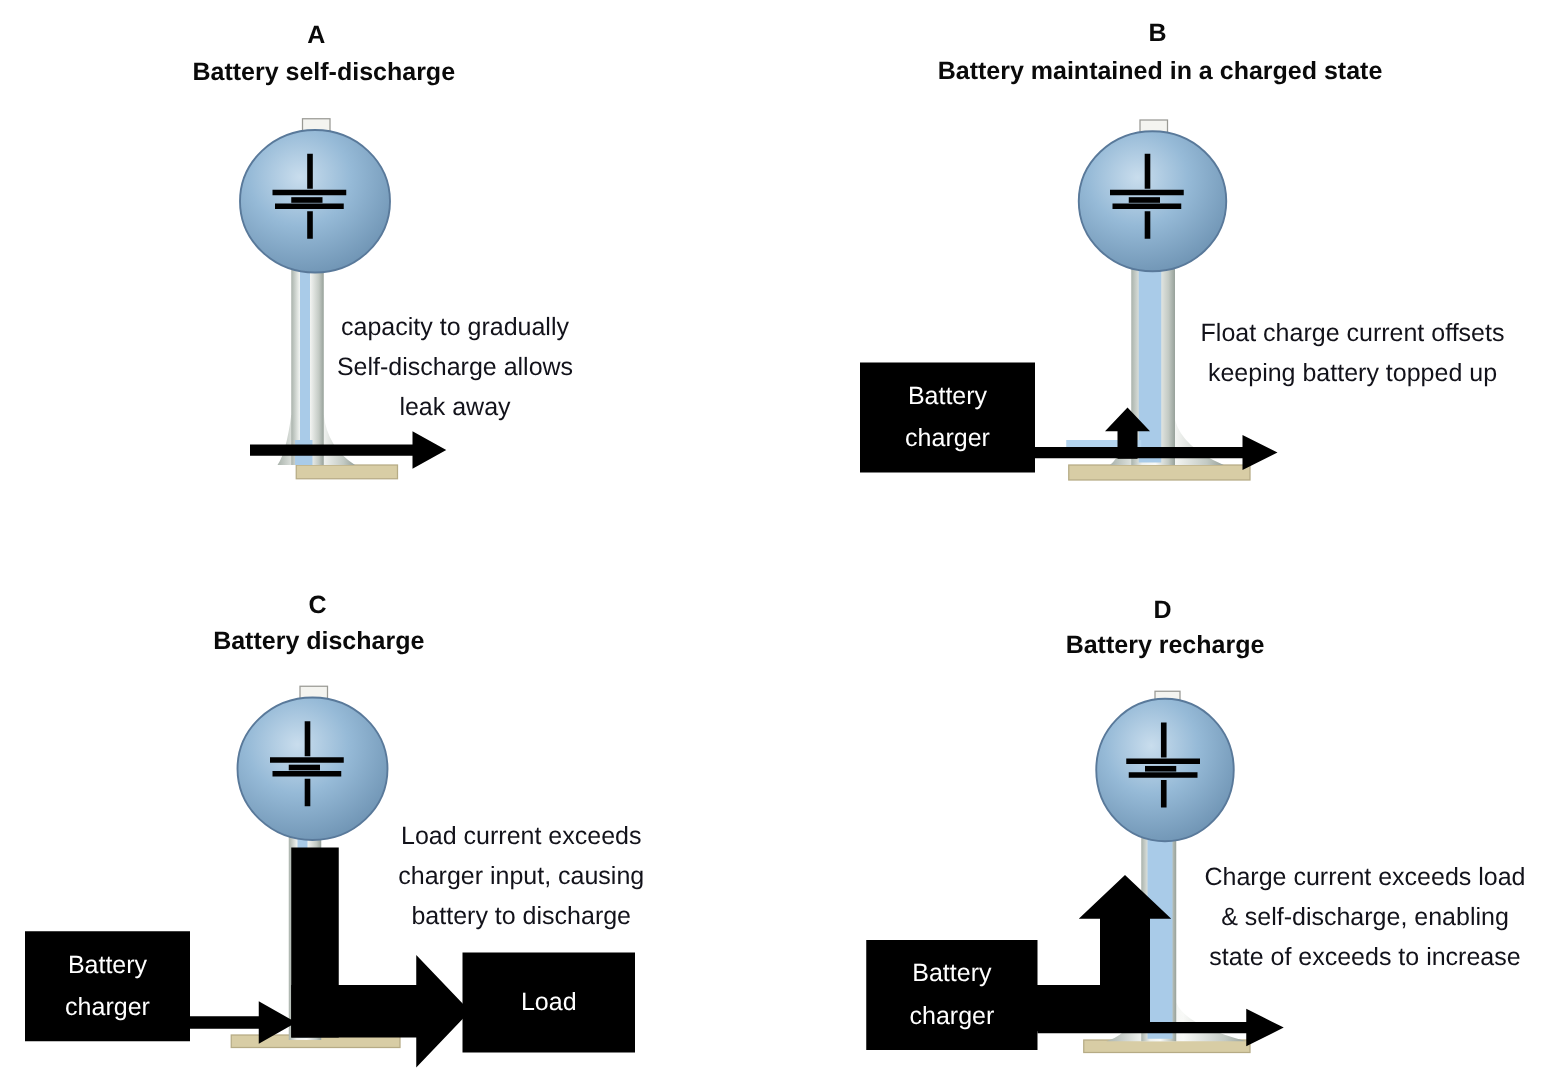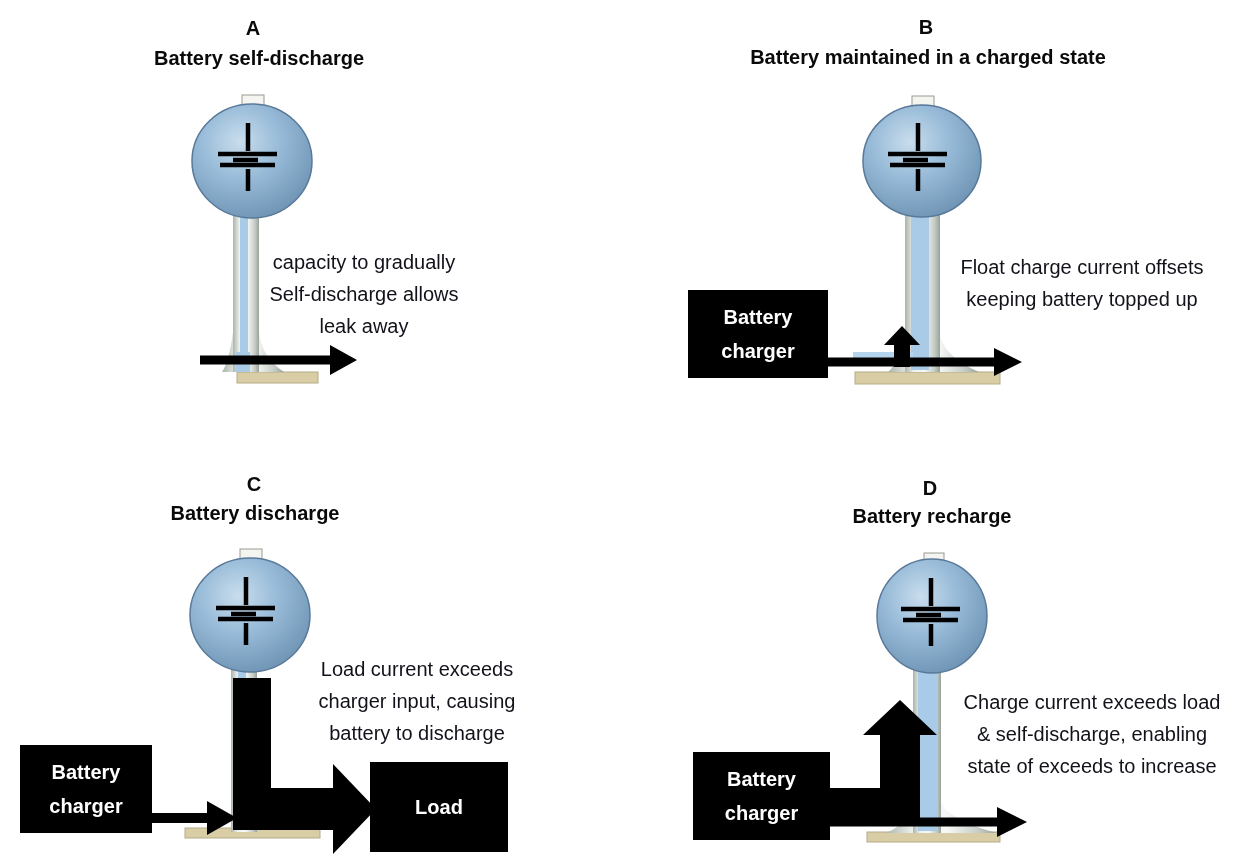--- a/index.html
+++ b/index.html
@@ -3,21 +3,21 @@
 <meta charset="utf-8">
 <style>
   html,body{margin:0;padding:0;background:#fff;}
   #fig{position:relative;width:1254px;height:863px;background:#fff;overflow:hidden;
        font-family:"Liberation Sans",sans-serif;color:#0d0d12;}
   #art{position:absolute;left:0;top:0;z-index:0;}
   .ttl{position:absolute;transform:translateX(-50%);font-weight:700;font-size:20px;
        line-height:26px;white-space:nowrap;z-index:2;color:#0a0a0a;}
   .cap{position:absolute;transform:translateX(-50%);font-size:20px;line-height:32px;
        text-align:center;white-space:nowrap;z-index:2;color:#12121a;}
-  .bbox{position:absolute;background:#000;color:#fff;font-weight:700;font-size:20px;
+  .bbox{position:absolute;background:#000;color:#fff;font-weight:400;font-size:20px;
         line-height:34px;display:flex;flex-direction:column;align-items:center;
         justify-content:center;text-align:center;z-index:1;}
 </style>
 </head>
 <body>
 
 <div id="fig">
 
   <svg id="art" width="1254" height="863" viewBox="0 0 1254 863">
     <defs>
@@ -139,21 +139,21 @@
   <div class="ttl" style="left:255px;top:500px">Battery discharge</div>
   <div class="cap" style="left:417px;top:653px">
     <div>Load current exceeds</div>
     <div>charger input, causing</div>
     <div>battery to discharge</div>
   </div>
   <div class="bbox" style="left:20px;top:745px;width:132px;height:88px">
     <div>Battery</div>
     <div>charger</div>
   </div>
-  <div class="bbox" style="left:370px;top:762px;width:138px;height:90px">
+  <div class="bbox" style="left:370px;top:762px;width:138px;height:80px">
     <div>Load</div>
   </div>
 
   <div class="ttl" style="left:930px;top:475px">D</div>
   <div class="ttl" style="left:932px;top:503px">Battery recharge</div>
   <div class="cap" style="left:1092px;top:686px">
     <div>Charge current exceeds load</div>
     <div>&amp; self-discharge, enabling</div>
     <div>state of exceeds to increase</div>
   </div>

